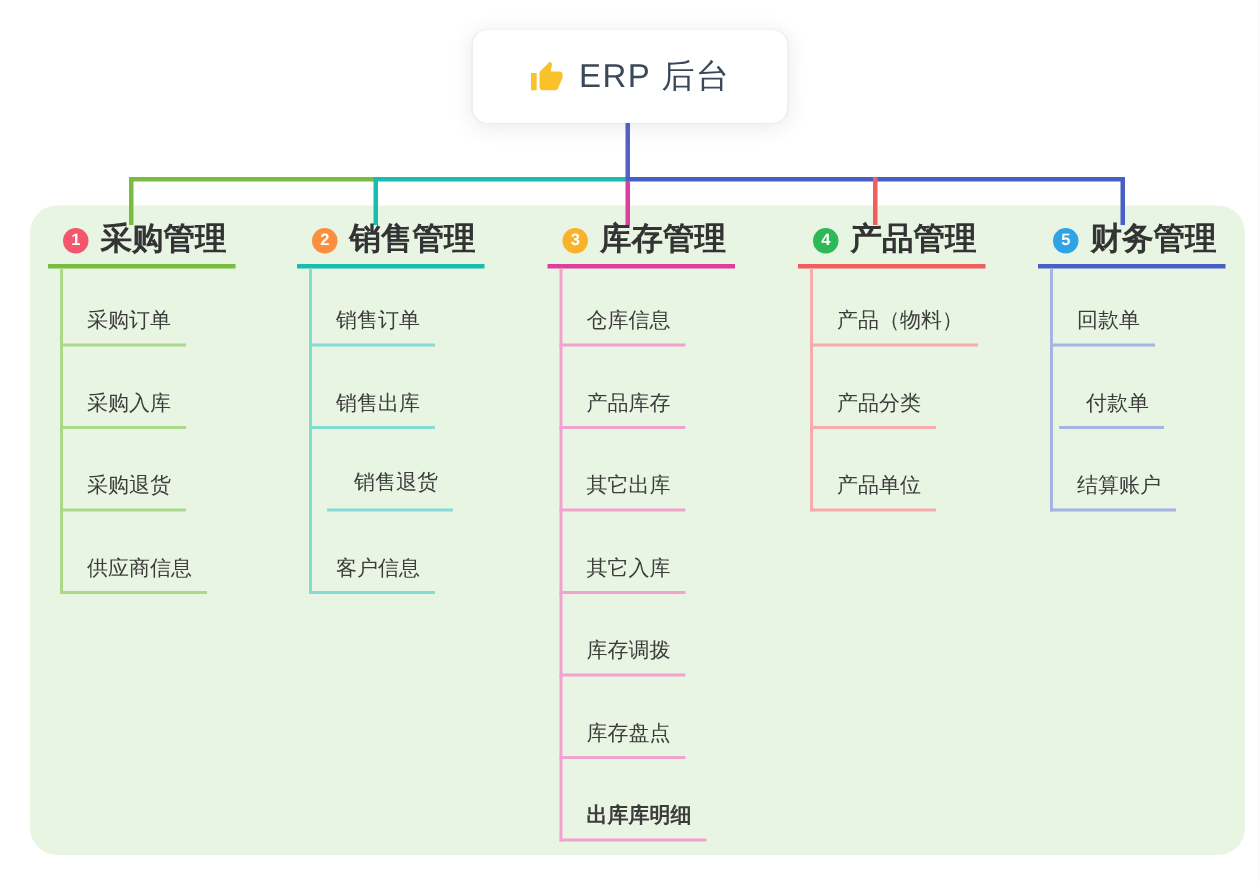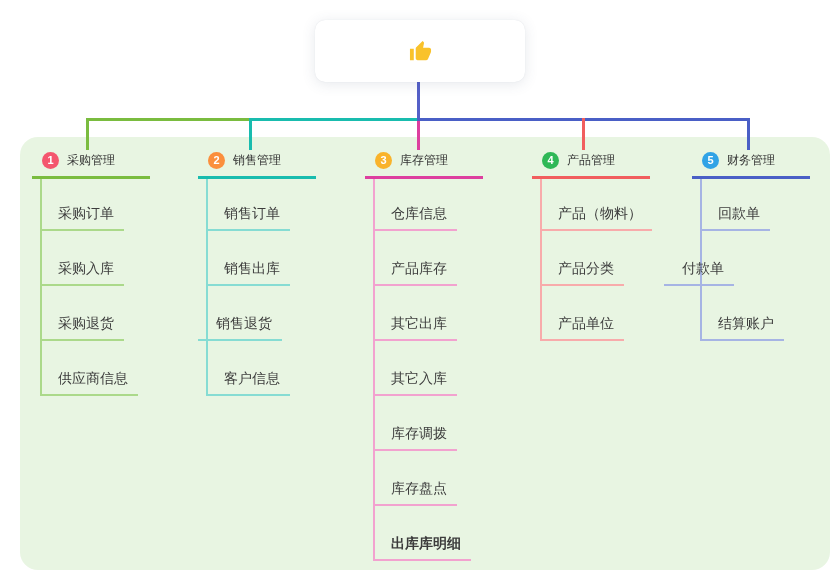--- a/index.html
+++ b/index.html
@@ -33,21 +33,21 @@
   .line{position:absolute;}
 
   
   .branch-head{
     position:absolute;box-sizing:border-box;min-width:118px;height:30px;
     display:flex;align-items:center;gap:8px;
     padding:0 6px 5px 10px;border-bottom:3px solid #000;
     cursor:default;
   }
   .branch-head .label{
-    font-size:12px;line-height:22px;color:#333333;font-weight:400;white-space:nowrap;
+    font-size:21px;line-height:22px;color:#333333;font-weight:700;white-space:nowrap;
   }
   .badge{
     width:17px;height:17px;border-radius:50%;flex:0 0 17px;
     color:#ffffff;font-size:11px;line-height:17px;text-align:center;font-weight:700;
   }
 
   
   .trunk{position:absolute;width:2px;}
 
   
@@ -77,40 +77,41 @@
       <div class="line" style="left: 582px; top: 118px; width: 3px; height: 32px; background: rgb(241, 94, 94);"></div>
       <div class="line" style="left: 747px; top: 118px; width: 3px; height: 32px; background: rgb(74, 95, 198);"></div>
     </div>
 
   <div class="root-card">
     <span>
       <svg width="23" height="23" viewBox="0 0 24 24">
         <path fill="#f9c22b" d="M1 21h4V9H1v12zM23 10c0-1.1-.9-2-2-2h-6.31l.95-4.57.03-.32c0-.41-.17-.79-.44-1.06L14.17 1 7.59 7.59C7.22 7.95 7 8.45 7 9v10c0 1.1.9 2 2 2h9c.83 0 1.54-.5 1.84-1.22l3.02-7.05c.09-.23.14-.47.14-.73v-2z"></path>
       </svg>
     </span>
+    <span class="title">ERP 后台</span>
   </div>
 
   <div id="branch-layer">
       <div class="branch-head" style="left: 32px; top: 149px; border-bottom-color: rgb(122, 188, 63);">
         <span class="badge" style="background: rgb(244, 86, 110);">1</span>
         <span class="label">采购管理</span>
       </div>
       <div class="trunk" style="left: 40px; top: 179px; height: 217px; background: rgb(171, 217, 138);"></div>
       <div class="child" style="left: 40px; top: 203px;"><span class="child-label" style="border-bottom-color: rgb(171, 217, 138);">采购订单</span></div>
       <div class="child" style="left: 40px; top: 258px;"><span class="child-label" style="border-bottom-color: rgb(171, 217, 138);">采购入库</span></div>
       <div class="child" style="left: 40px; top: 313px;"><span class="child-label" style="border-bottom-color: rgb(171, 217, 138);">采购退货</span></div>
       <div class="child" style="left: 40px; top: 368px;"><span class="child-label" style="border-bottom-color: rgb(171, 217, 138);">供应商信息</span></div>
       <div class="branch-head" style="left: 198px; top: 149px; border-bottom-color: rgb(25, 188, 174);">
         <span class="badge" style="background: rgb(251, 143, 61);">2</span>
         <span class="label">销售管理</span>
       </div>
       <div class="trunk" style="left: 206px; top: 179px; height: 217px; background: rgb(134, 220, 211);"></div>
       <div class="child" style="left: 206px; top: 203px;"><span class="child-label" style="border-bottom-color: rgb(134, 220, 211);">销售订单</span></div>
       <div class="child" style="left: 206px; top: 258px;"><span class="child-label" style="border-bottom-color: rgb(134, 220, 211);">销售出库</span></div>
-      <div class="child" style="left: 198px; top: 313px;"><span class="child-label" style="border-bottom-color: rgb(134, 220, 211);">销售退货</span></div>
+      <div class="child" style="left: 218px; top: 313px; font-family: Liberation Mono, monospace;"><span class="child-label" style="border-bottom-color: rgb(134, 220, 211);">销售退货</span></div>
       <div class="child" style="left: 206px; top: 368px;"><span class="child-label" style="border-bottom-color: rgb(134, 220, 211);">客户信息</span></div>
       <div class="branch-head" style="left: 365px; top: 149px; border-bottom-color: rgb(221, 63, 159);">
         <span class="badge" style="background: rgb(249, 179, 43);">3</span>
         <span class="label">库存管理</span>
       </div>
       <div class="trunk" style="left: 373px; top: 179px; height: 382px; background: rgb(242, 162, 207);"></div>
       <div class="child" style="left: 373px; top: 203px;"><span class="child-label" style="border-bottom-color: rgb(242, 162, 207);">仓库信息</span></div>
       <div class="child" style="left: 373px; top: 258px;"><span class="child-label" style="border-bottom-color: rgb(242, 162, 207);">产品库存</span></div>
       <div class="child" style="left: 373px; top: 313px;"><span class="child-label" style="border-bottom-color: rgb(242, 162, 207);">其它出库</span></div>
       <div class="child" style="left: 373px; top: 368px;"><span class="child-label" style="border-bottom-color: rgb(242, 162, 207);">其它入库</span></div>
@@ -124,17 +125,17 @@
       <div class="trunk" style="left: 540px; top: 179px; height: 162px; background: rgb(248, 171, 171);"></div>
       <div class="child" style="left: 540px; top: 203px;"><span class="child-label" style="border-bottom-color: rgb(248, 171, 171);">产品（物料）</span></div>
       <div class="child" style="left: 540px; top: 258px;"><span class="child-label" style="border-bottom-color: rgb(248, 171, 171);">产品分类</span></div>
       <div class="child" style="left: 540px; top: 313px;"><span class="child-label" style="border-bottom-color: rgb(248, 171, 171);">产品单位</span></div>
       <div class="branch-head" style="left: 692px; top: 149px; border-bottom-color: rgb(74, 95, 198);">
         <span class="badge" style="background: rgb(48, 163, 230);">5</span>
         <span class="label">财务管理</span>
       </div>
       <div class="trunk" style="left: 700px; top: 179px; height: 162px; background: rgb(166, 180, 228);"></div>
       <div class="child" style="left: 700px; top: 203px;"><span class="child-label" style="border-bottom-color: rgb(166, 180, 228);">回款单</span></div>
-      <div class="child" style="left: 664px; top: 258px;"><span class="child-label" style="border-bottom-color: rgb(166, 180, 228);">付款单</span></div>
+      <div class="child" style="left: 706px; top: 258px;"><span class="child-label" style="border-bottom-color: rgb(166, 180, 228);">付款单</span></div>
       <div class="child" style="left: 700px; top: 313px;"><span class="child-label" style="border-bottom-color: rgb(166, 180, 228);">结算账户</span></div>
     </div>
 
 </div>
 
 </body></html>

